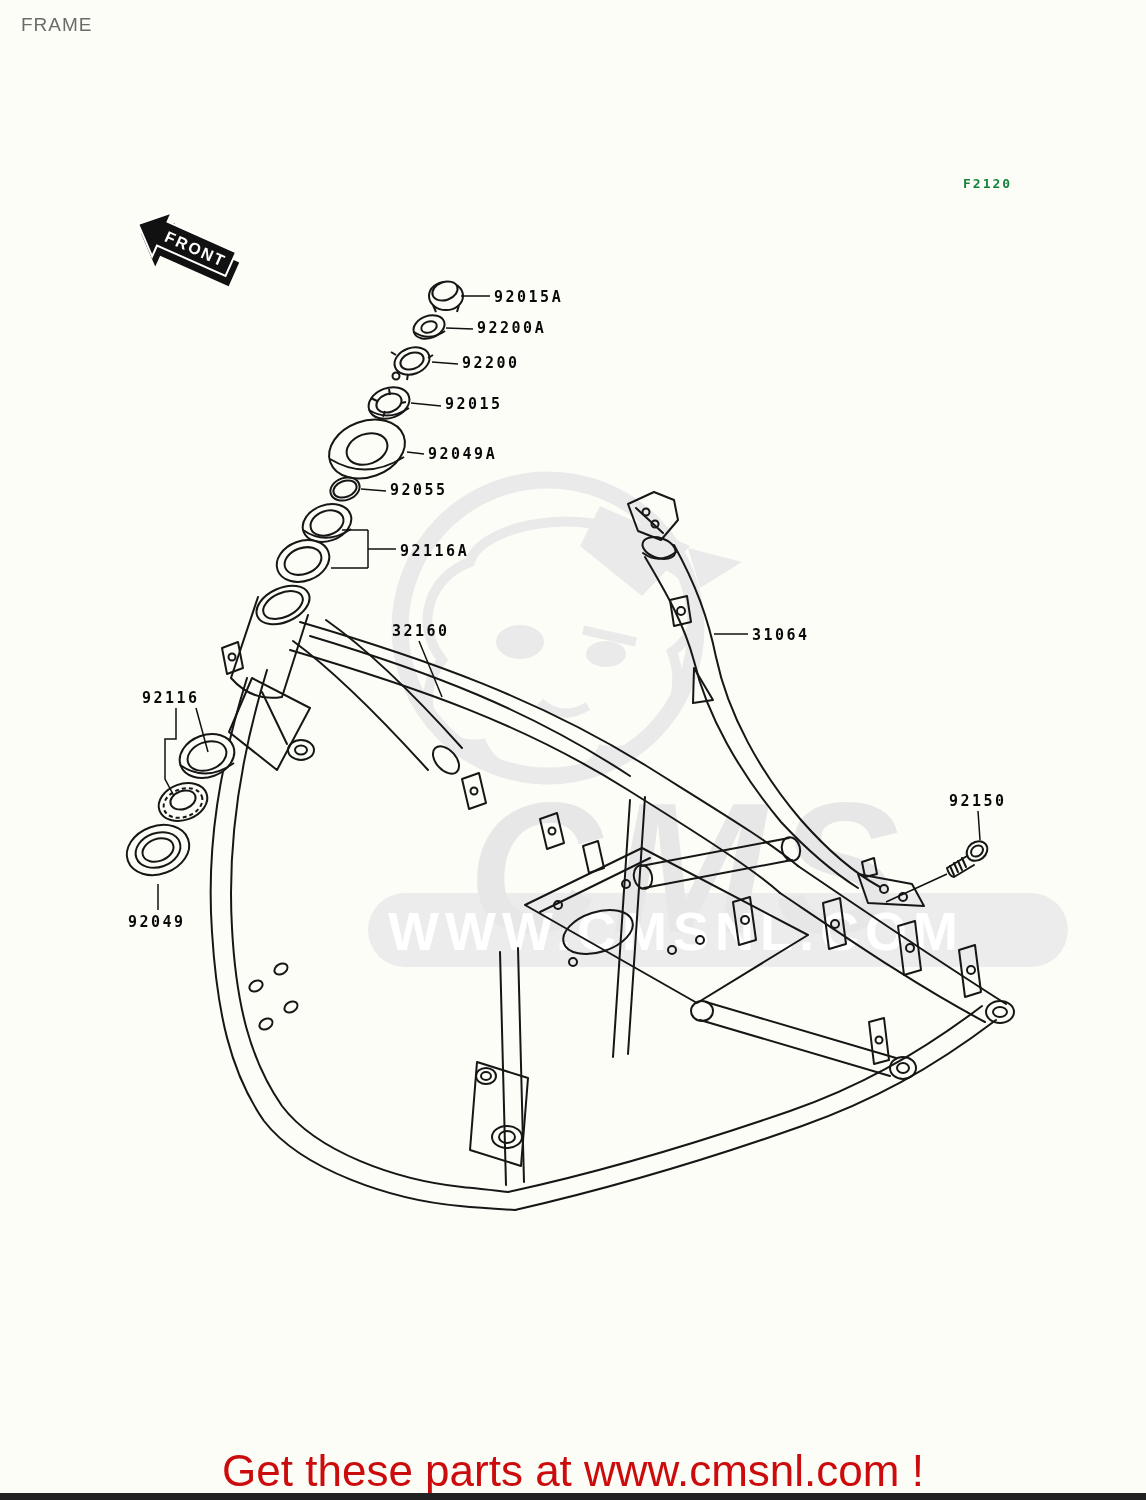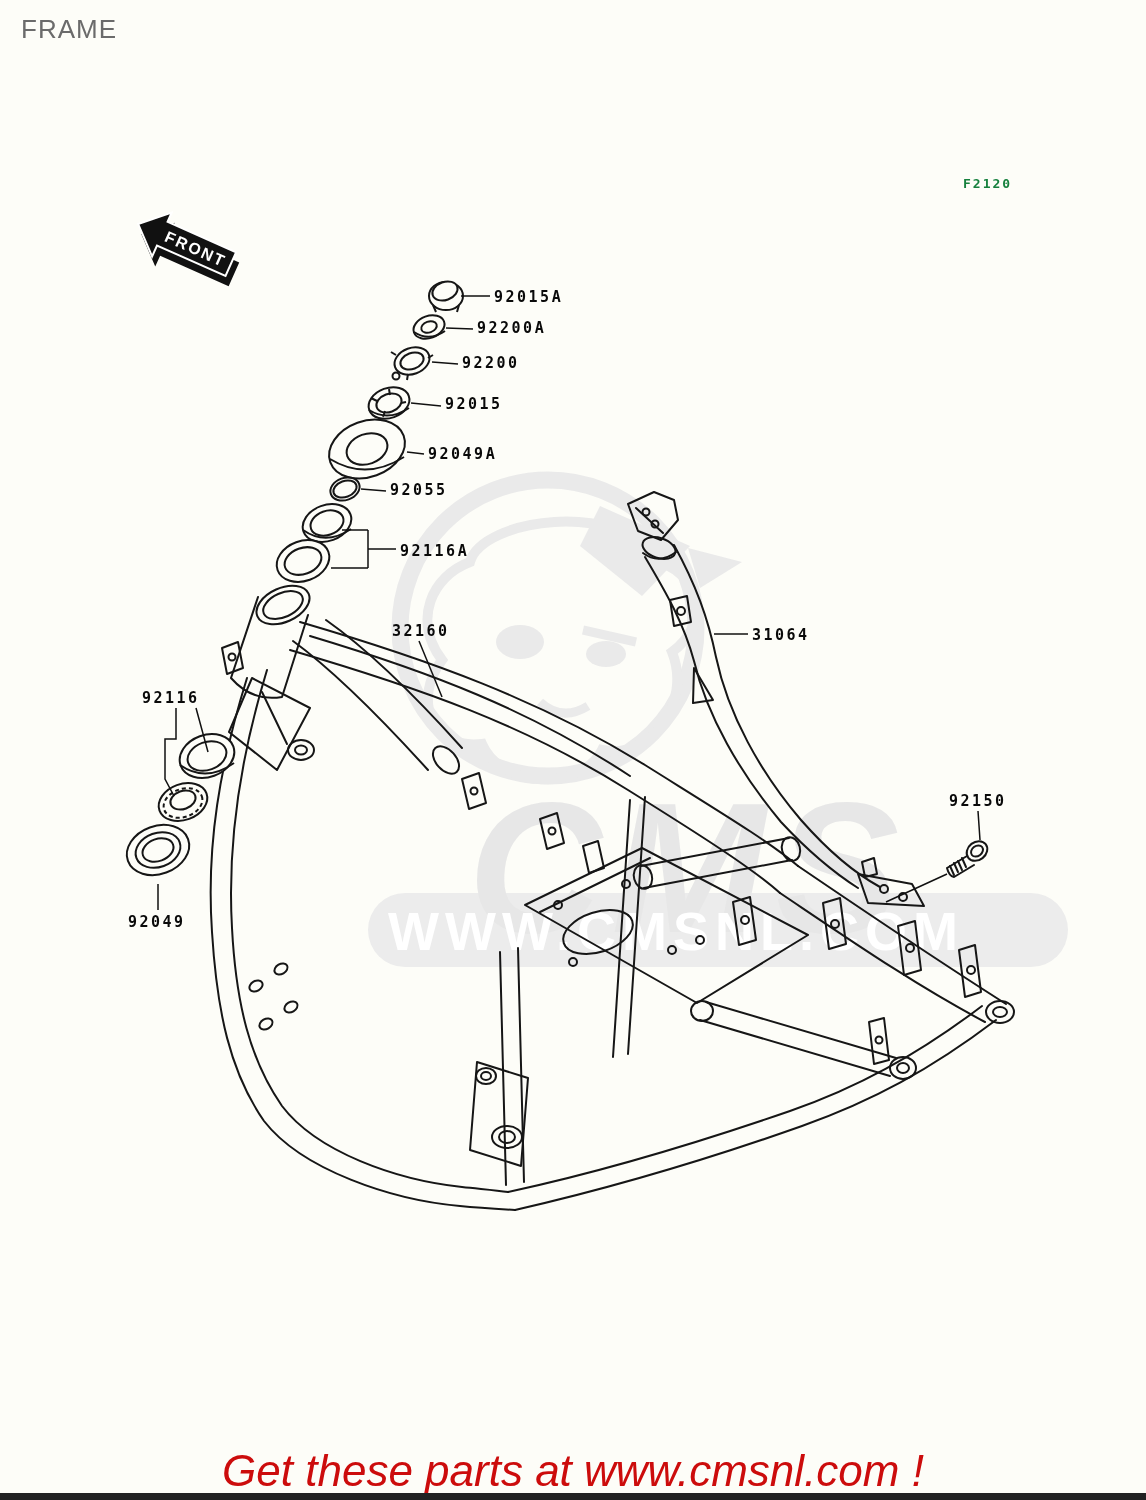--- a/index.html
+++ b/index.html
@@ -1,23 +1,23 @@
 <!DOCTYPE html>
 <html><head>
 <meta charset="utf-8">
 <style>
   html,body{margin:0;padding:0;}
   .page{position:relative;width:1146px;height:1500px;background:#fdfdf8;overflow:hidden;
         font-family:"Liberation Sans", sans-serif;}
-  .page-title{position:absolute;left:21px;top:14px;font-size:26px;color:#6b6b6b;
+  .page-title{position:absolute;left:21px;top:14px;font-size:19px;color:#6b6b6b;
               letter-spacing:1px;font-family:"Liberation Sans",sans-serif;}
   .fiche-code{position:absolute;left:963px;top:176px;font-size:13px;color:#15803d;
               font-family:"DejaVu Sans Mono",monospace;font-weight:bold;letter-spacing:2px;}
   .footer-banner{position:absolute;left:0;top:1446px;width:1146px;text-align:center;
-                 font-size:44px;color:#cc0c0c;font-family:"Liberation Sans",sans-serif;font-style:italic;}
+                 font-size:44px;color:#cc0c0c;font-family:"Liberation Sans",sans-serif;}
   .bottom-strip{position:absolute;left:0;top:1493px;width:1146px;height:7px;background:#222;}
   svg{position:absolute;left:0;top:0;}
   .ln{stroke:#161616;stroke-width:2;fill:none;stroke-linejoin:round;stroke-linecap:round;}
   .lnf{stroke:#161616;stroke-width:2;fill:#fdfdf8;stroke-linejoin:round;}
   .leader{stroke:#111;stroke-width:1.5;fill:none;}
   .plabel{font-family:"DejaVu Sans Mono",monospace;font-weight:bold;font-size:15px;
           letter-spacing:2.5px;fill:#0a0a0a;}
   .wm{opacity:1;}
 </style>
 </head>

